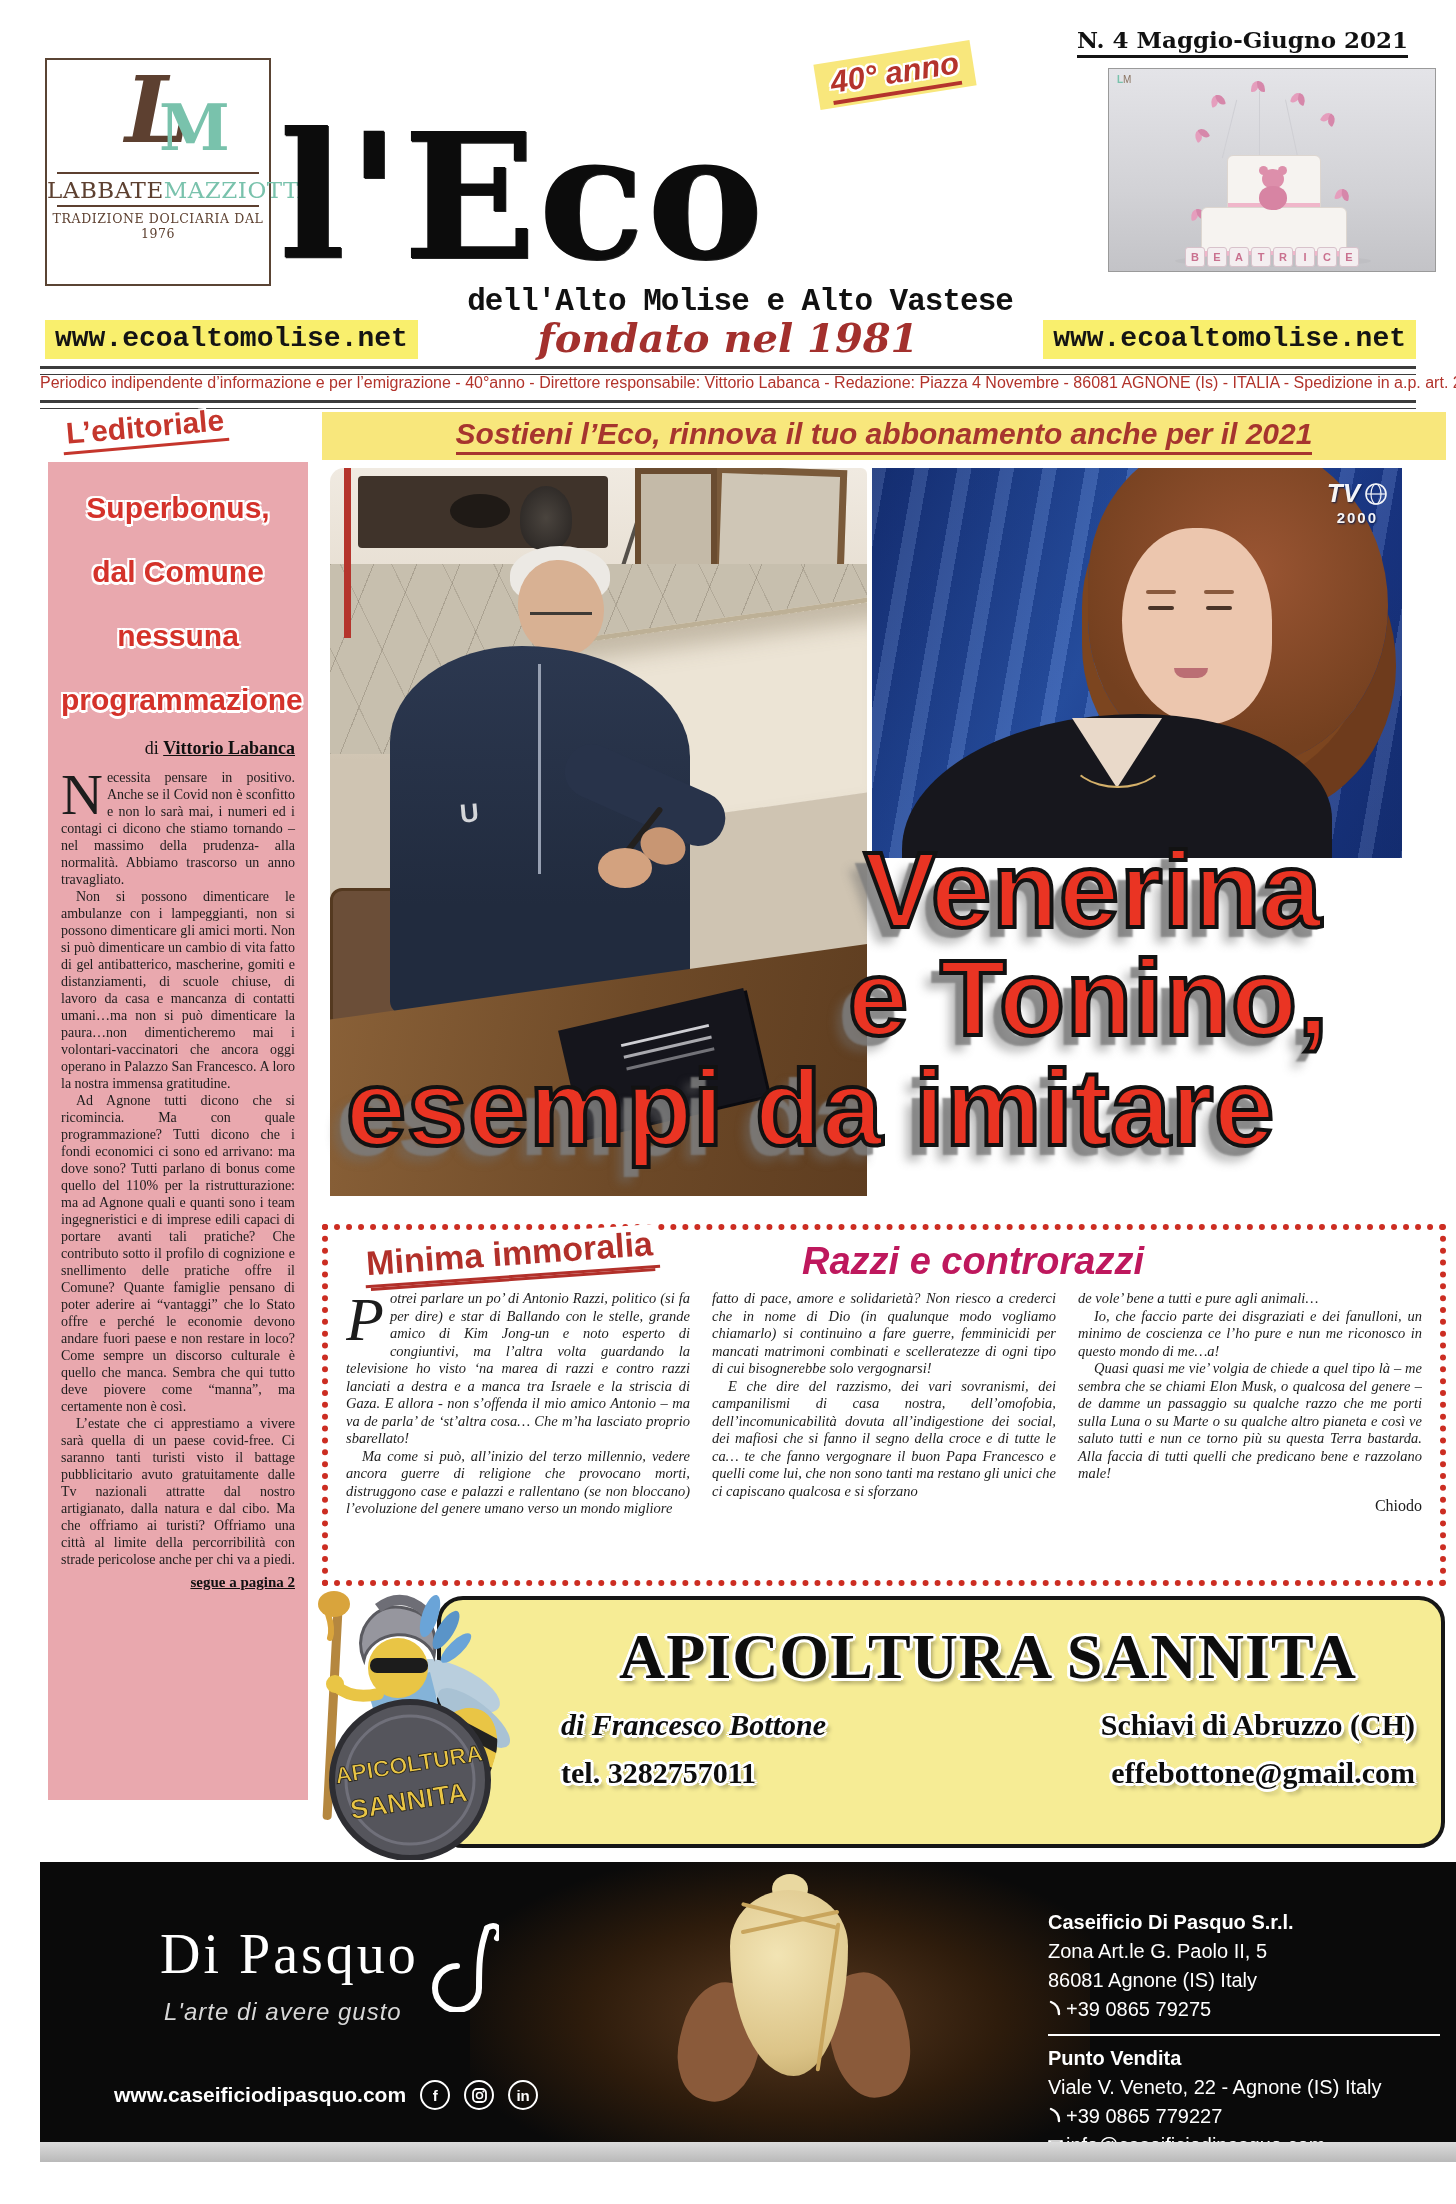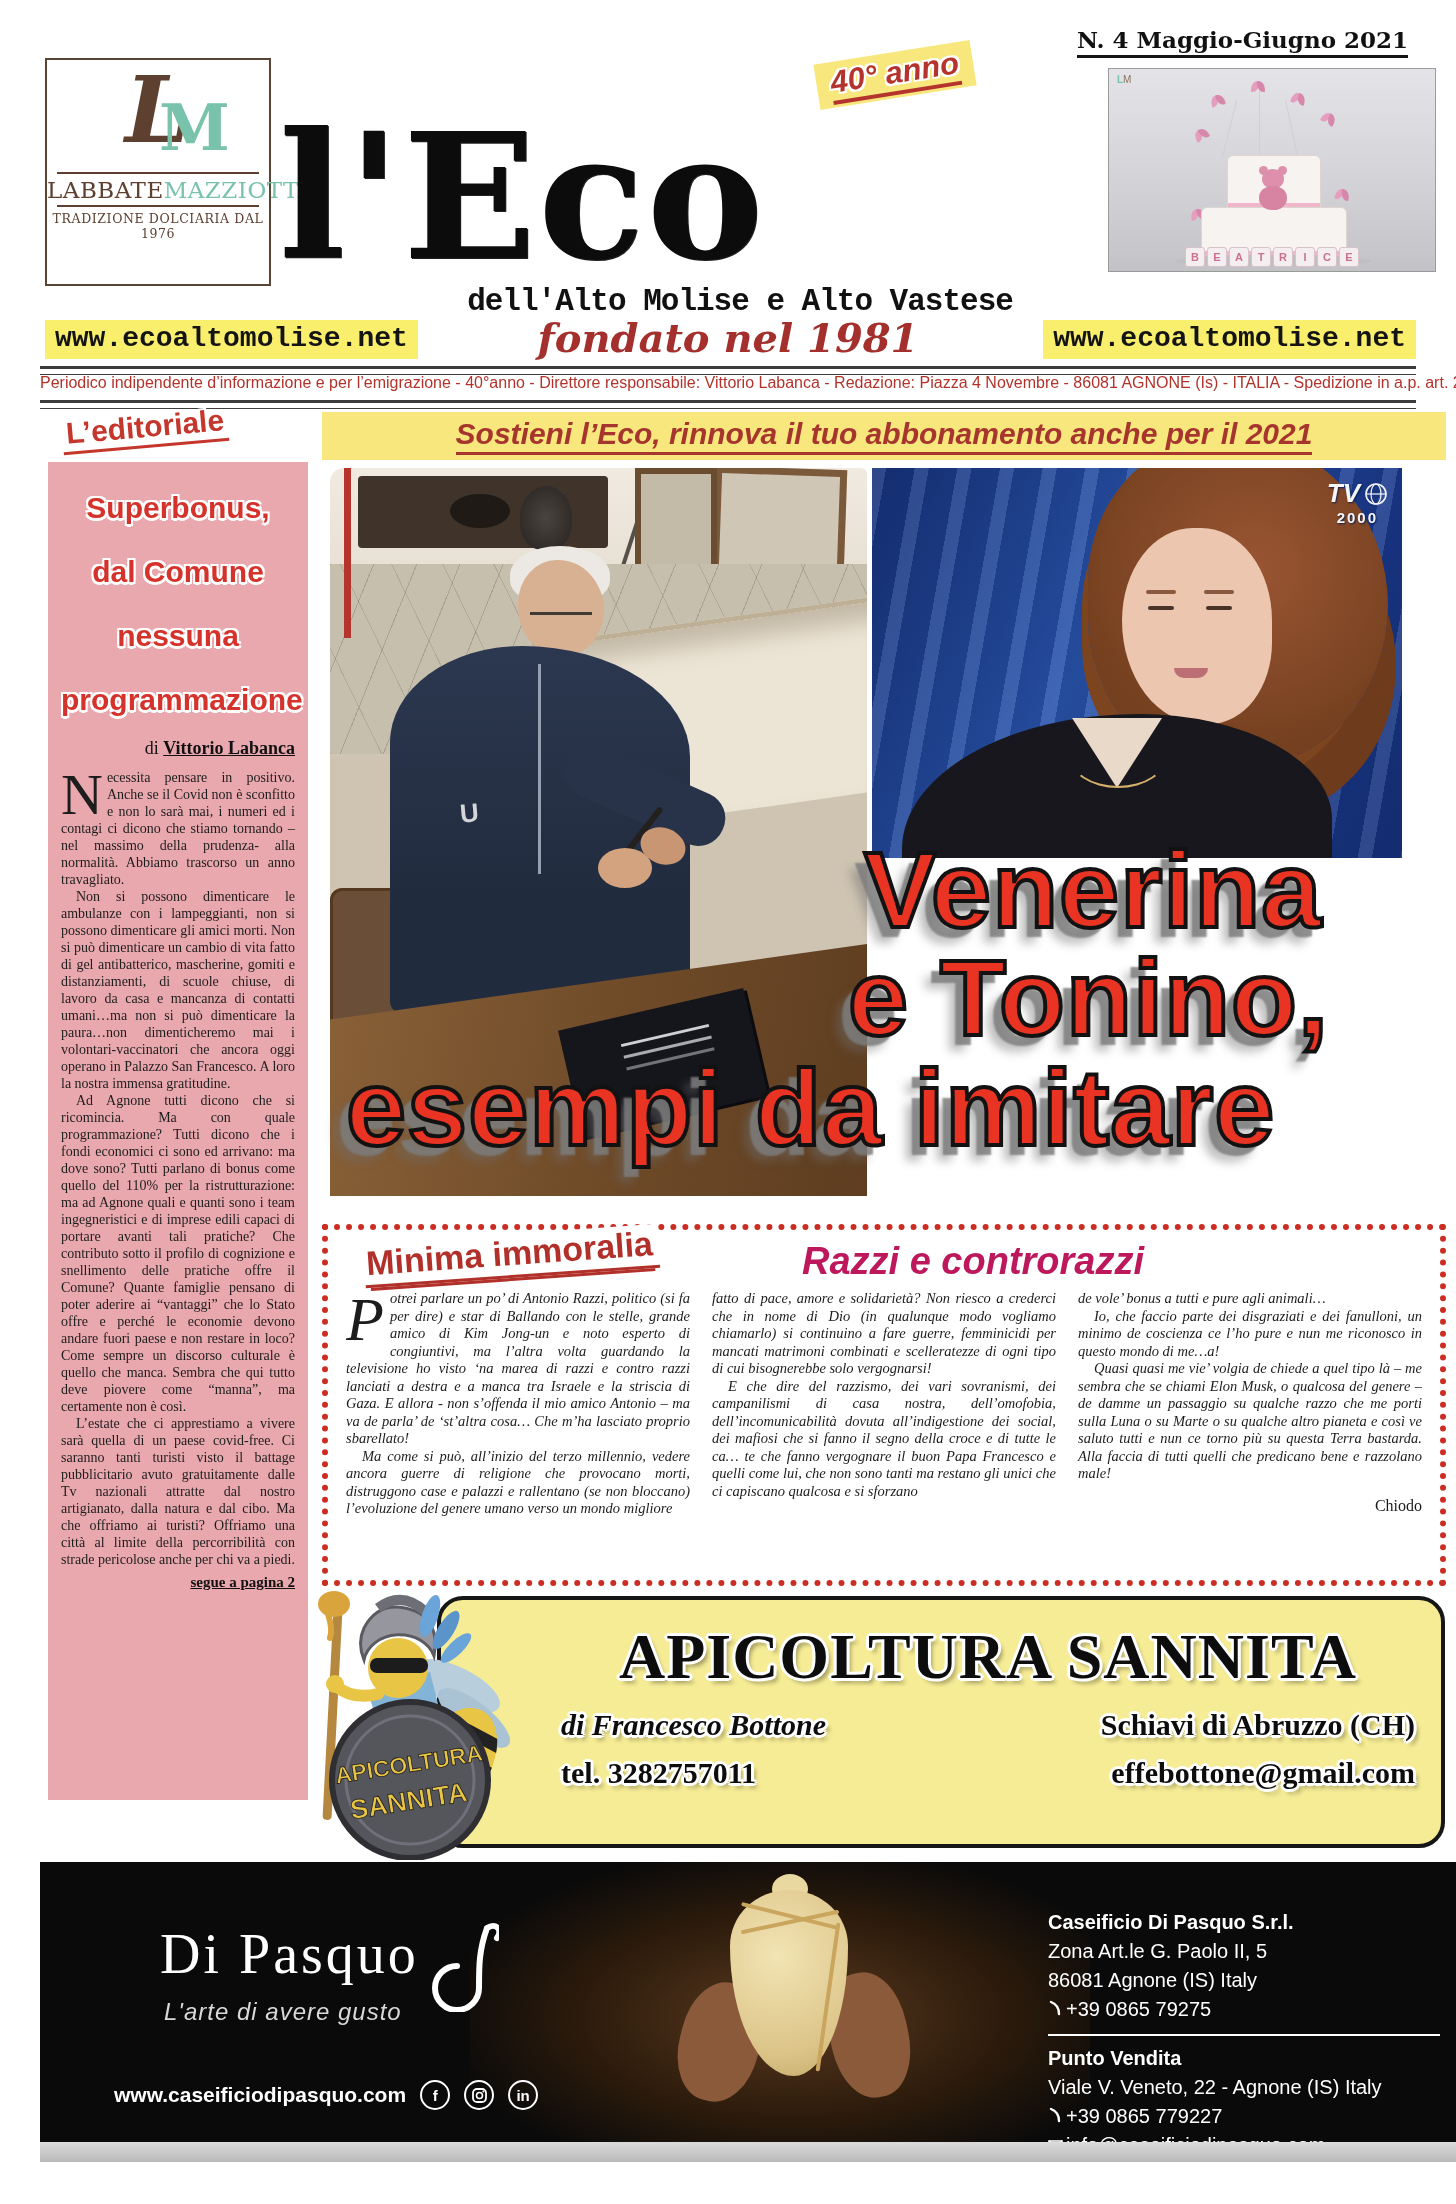--- a/index.html
+++ b/index.html
@@ -383,21 +383,21 @@
     <div id="minima-cols">
       <div class="mcol">
           <p><span class="dropcap">P</span>otrei parlare un po’ di Antonio Razzi, politico (si fa per dire) e star di Ballando con le stelle, grande amico di Kim Jong-un e noto esperto di congiuntivi, ma l’altra volta guardando la televisione ho visto ‘na marea di razzi e contro razzi lanciati a destra e a manca tra Israele e la striscia di Gaza. E allora - non s’offenda il mio amico Antonio – ma va de parla’ de ‘st’altra cosa… Che m’ha lasciato proprio sbarellato!</p>
           <p>Ma come si può, all’inizio del terzo millennio, vedere ancora guerre di religione che provocano morti, distruggono case e palazzi e rallentano (se non bloccano) l’evoluzione del genere umano verso un mondo migliore</p>
         </div>
       <div class="mcol">
           <p>fatto di pace, amore e solidarietà? Non riesco a crederci che in nome di Dio (in qualunque modo vogliamo chiamarlo) si continuino a fare guerre, femminicidi per mancati matrimoni combinati e scelleratezze di ogni tipo di cui bisognerebbe solo vergognarsi!</p>
           <p>E che dire del razzismo, dei vari sovranismi, dei campanilismi di casa nostra, dell’omofobia, dell’incomunicabilità dovuta all’indigestione dei social, dei mafiosi che si fanno il segno della croce e di tutte le ca… te che fanno vergognare il buon Papa Francesco e quelli come lui, che non sono tanti ma restano gli unici che ci capiscano qualcosa e si sforzano</p>
         </div>
       <div class="mcol" id="mcol3">
-          <p>de vole’ bonus a tutti e pure agli animali…</p>
+          <p>de vole’ bene a tutti e pure agli animali…</p>
           <p>Io, che faccio parte dei disgraziati e dei fanulloni, un minimo de coscienza ce l’ho pure e nun me riconosco in questo mondo di me…a!</p>
           <p>Quasi quasi me vie’ volgia de chiede a quel tipo là – me sembra che se chiami Elon Musk, o qualcosa del genere – de damme un passaggio su qualche razzo che me porti sulla Luna o su Marte o su qualche altro pianeta e così ve saluto tutti e nun ce torno più su questa Terra bastarda. Alla faccia di tutti quelli che predicano bene e razzolano male!</p>
           <div id="minima-sig">Chiodo</div>
         </div>
     </div>
   </div>
 
   <div class="abs" id="api-ad">
     <div id="api-title" class="ow">APICOLTURA SANNITA</div>
     <div class="api-row">

